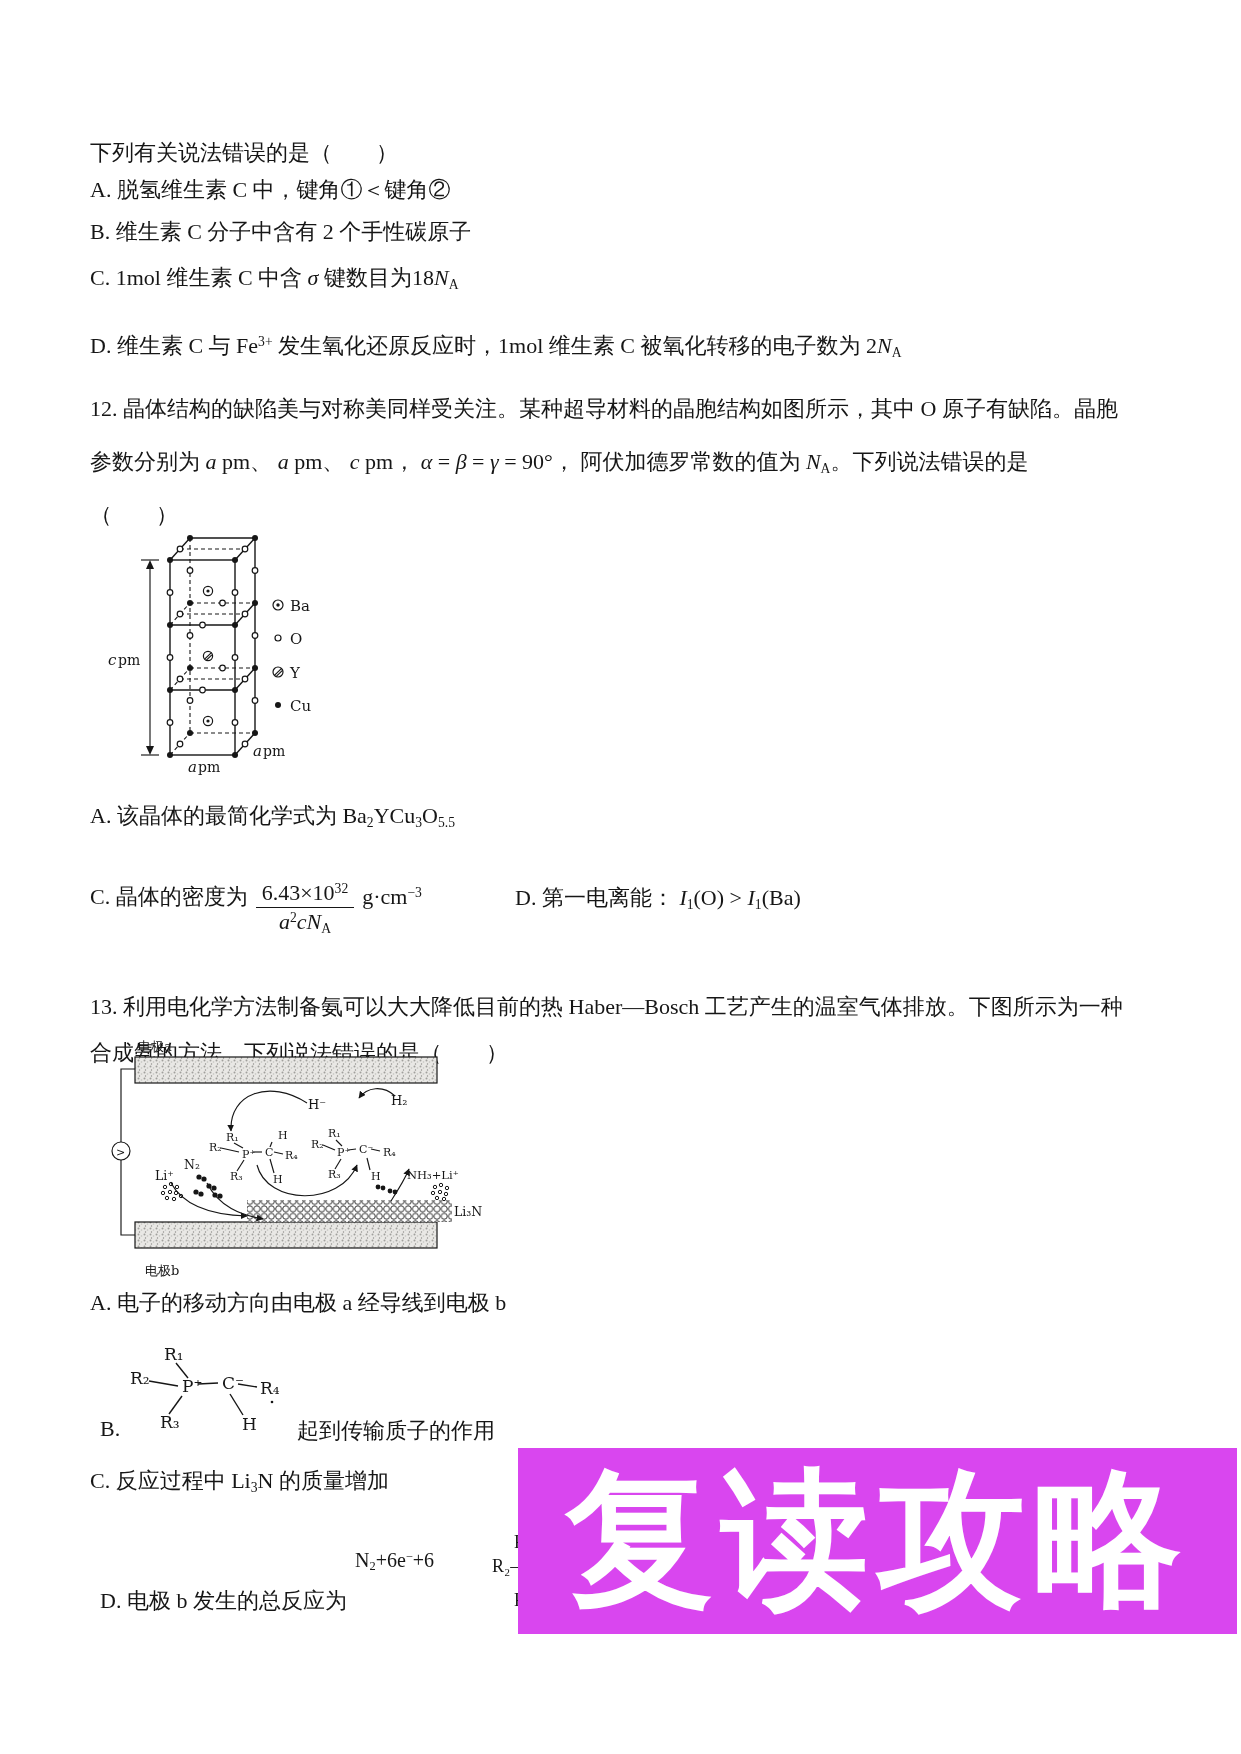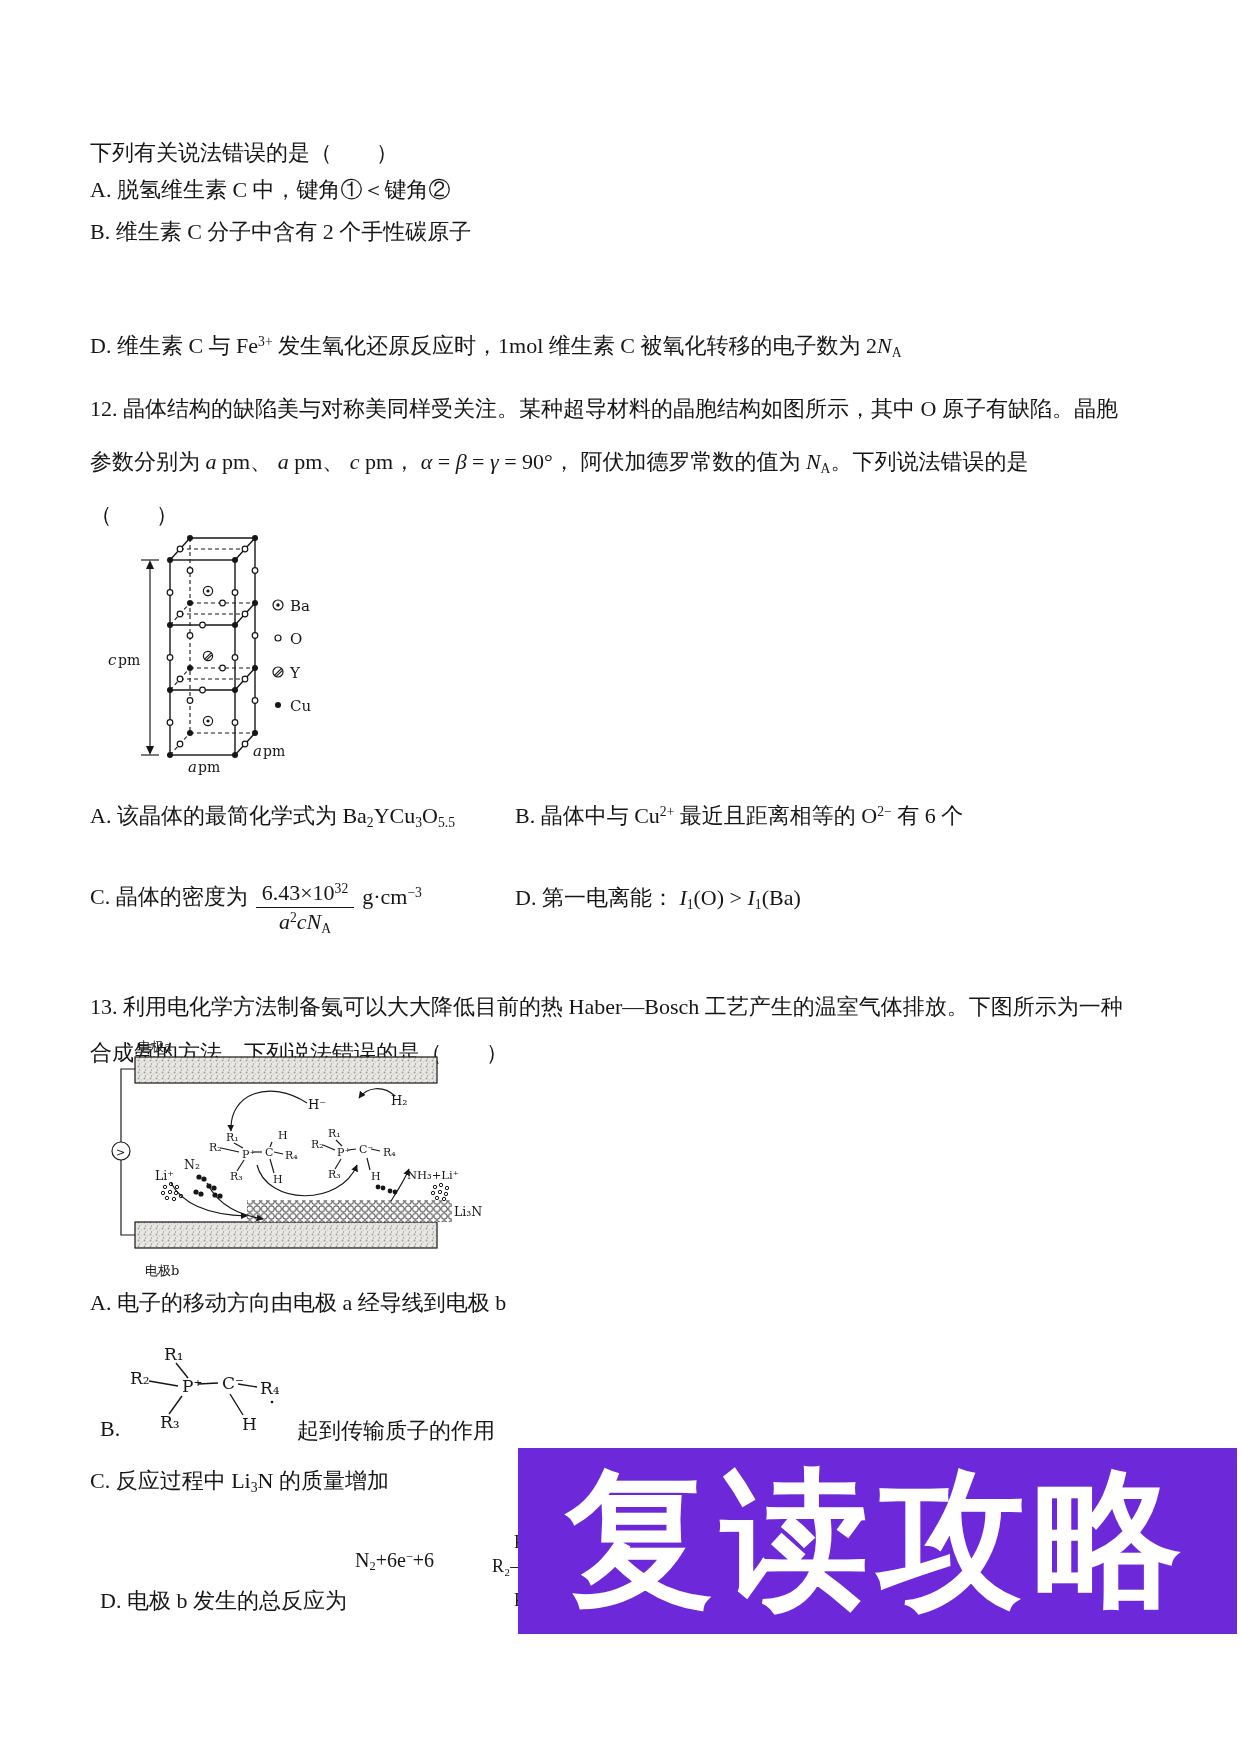--- a/index.html
+++ b/index.html
@@ -30,20 +30,21 @@
   .atomCu{fill:#161616;stroke:none;}
 </style>
 </head>
 <body>
 
 <div class="page">
 
   <div class="t" style="left:90px;top:140px;">下列有关说法错误的是（　　）</div>
   <div class="t" style="left:90px;top:177px;"><span>A. 脱氢维生素 C 中，键角①＜键角②</span></div>
   <div class="t" style="left:90px;top:219px;"><span>B. 维生素 C 分子中含有 2 个手性碳原子</span></div>
+  <div class="t" style="left:90px;top:265px;"><span>C. 1mol 维生素 C 中含 </span><span class="it">σ</span><span> 键数目为18</span><span class="it">N</span><sub>A</sub></div>
   <div class="t" style="left:90px;top:333px;"><span>D. 维生素 C 与 Fe</span><sup>3+</sup><span> 发生氧化还原反应时，1mol 维生素 C 被氧化转移的电子数为 2</span><span class="it">N</span><sub>A</sub></div>
 
   <div class="t stem12" style="left:90px;top:382px;"><span>12. 晶体结构的缺陷美与对称美同样受关注。某种超导材料的晶胞结构如图所示，其中 O 原子有缺陷。晶胞
 参数分别为 </span><span class="it">a</span><span> pm、 </span><span class="it">a</span><span> pm、 </span><span class="it">c</span><span> pm， </span><span class="it">α</span><span> = </span><span class="it">β</span><span> = </span><span class="it">γ</span><span> = 90°， 阿伏加德罗常数的值为 </span><span class="it">N</span><sub>A</sub><span>。下列说法错误的是
 （　　）</span></div>
 
   <svg style="left:95px;top:515px;" width="220" height="260" viewBox="0 0 220 260">
 
     <line class="lnd" x1="95" y1="23" x2="95" y2="218"></line>
     <line class="lnd" x1="95" y1="88" x2="160" y2="88"></line>
@@ -157,21 +158,20 @@
       <line class="thin" x1="181.3" y1="161.4" x2="187.2" y2="155.6"></line>
       <text x="195" y="163" font-size="15">Y</text>
     </g>
     <g>
       <circle class="atomCu" cx="183" cy="190" r="3"></circle>
       <text x="195" y="196" font-size="15">Cu</text>
     </g>
   </svg>
 
   <div class="t" style="left:90px;top:803px;"><span>A. 该晶体的最简化学式为 Ba</span><sub>2</sub><span>YCu</span><sub>3</sub><span>O</span><sub>5.5</sub></div>
-  <div class="t" style="left:515px;top:803px;"><span>B. 晶体中与 Cu</span><sup>2+</sup><span> 最近且距离相等的 O</span><sup>2−</sup><span> 有 6 个</span></div>
 
   <div class="t crow" style="left:90px;top:862px;height:70px;">
     <span><span>C. 晶体的密度为</span></span>
     <span class="frac">
       <span class="num"><span>6.43×10</span><sup>32</sup></span>
       <span class="den"><span class="it">a</span><sup>2</sup><span class="it">c</span><span class="it">N</span><sub>A</sub></span>
     </span>
     <span><span> g·cm</span><sup>−3</sup></span>
   </div>
   <div class="t" style="left:515px;top:885px;"><span>D. 第一电离能： </span><span class="it">I</span><sub>1</sub><span>(O) &gt; </span><span class="it">I</span><sub>1</sub><span>(Ba)</span></div>
@@ -324,17 +324,17 @@
 
   <div class="t" style="left:90px;top:1468px;"><span>C. 反应过程中 Li</span><sub>3</sub><span>N 的质量增加</span></div>
 
   <div class="t eq" style="left:355px;top:1548px;"><span>N</span><sub>2</sub><span>+6e</span><sup>−</sup><span>+6</span></div>
   <div class="frag" style="left:514px;top:1532px;">R</div>
   <div class="frag" style="left:492px;top:1556px;">R₂—</div>
   <div class="frag" style="left:514px;top:1590px;">R</div>
 
   <div class="t" style="left:100px;top:1588px;">D. 电极 b 发生的总反应为</div>
 
-  <div class="banner" style="left: 518px; top: 1448px; width: 719px; height: 186px; background-color: #6d28d9; color: rgb(255, 255, 255);">
+  <div class="banner" style="left: 518px; top: 1448px; width: 719px; height: 186px; background-color: #d946ef; color: rgb(255, 255, 255);">
     <span>复读攻略</span>
   </div>
 
 </div>
 
 </body></html>

